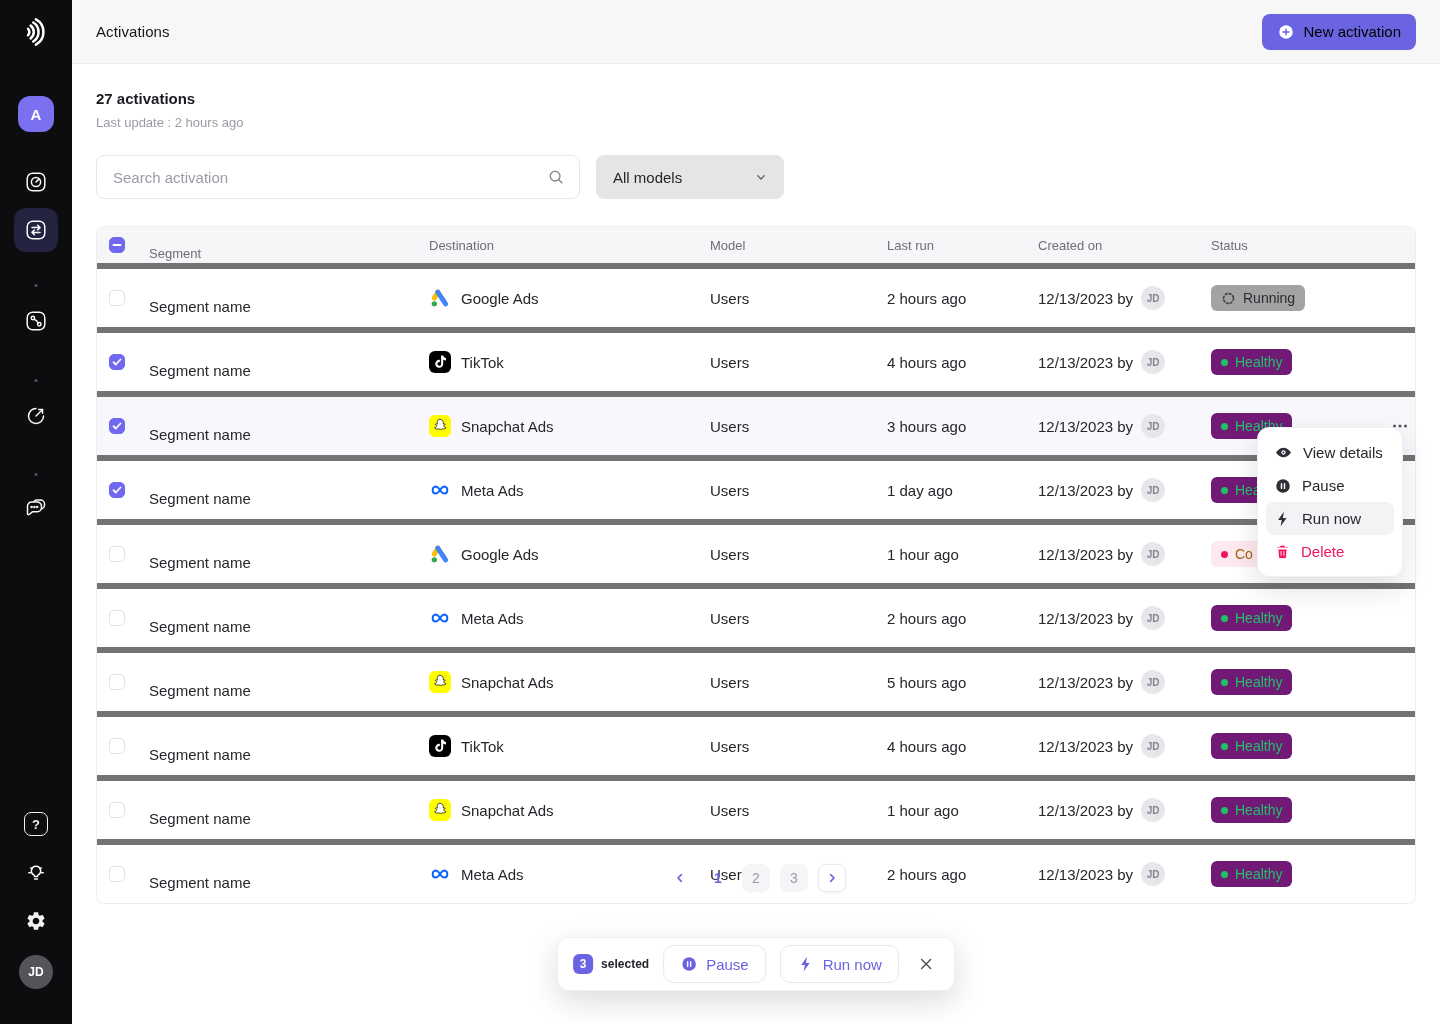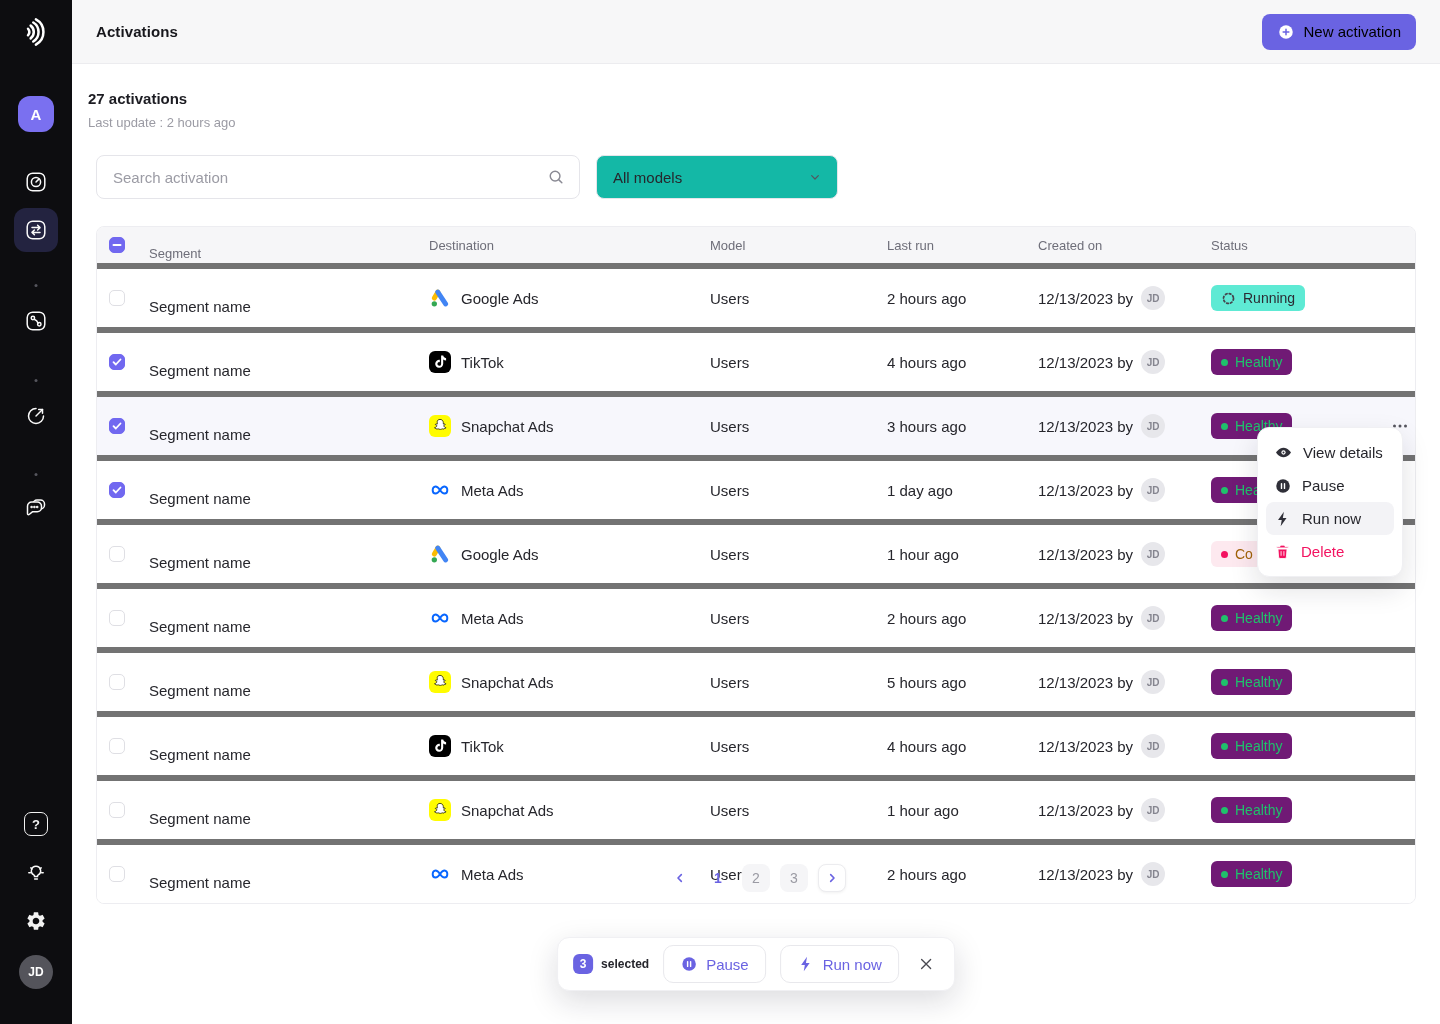--- a/index.html
+++ b/index.html
@@ -22,40 +22,40 @@
   .dot-sep{position:absolute;left:50%;transform:translateX(-50%);width:3px;height:3px;border-radius:50%;background:#56565E;}
   .help-box{width:22px;height:22px;border:1.6px solid #F2F2F2;border-radius:7px;color:#F2F2F2;
     font-size:13px;font-weight:700;display:flex;align-items:center;justify-content:center;}
   .user-avatar{position:absolute;left:19px;top:955px;width:34px;height:34px;border-radius:50%;
     background:#54545B;color:#fff;font-size:12px;font-weight:700;
     display:flex;align-items:center;justify-content:center;cursor:pointer;}
 
   
   .topbar{position:absolute;left:72px;top:0;width:1368px;height:64px;background:#F7F7F8;
     border-bottom:1px solid #ECECEF;display:flex;align-items:center;padding:0 24px;box-sizing:border-box;z-index:5;}
-  .topbar-title{font-size:15px;font-weight:700;color:#17171C;letter-spacing:.1px;}
+  .topbar-title{font-size:15px;font-weight:400;color:#17171C;letter-spacing:.1px;}
   .btn-primary{margin-left:auto;height:36px;background:#6A63E2;color:#000000;border:none;border-radius:8px;
     font-size:15px;font-weight:500;font-family:inherit;display:flex;align-items:center;gap:8px;padding:0 15px;cursor:pointer;}
 
   
   .content{position:absolute;left:72px;top:64px;width:1368px;height:960px;background:#fff;}
-  .summary{position:absolute;left:16px;top:26px;}
+  .summary{position:absolute;left:24px;top:26px;}
   .summary-title{font-size:15px;font-weight:700;color:#1C1C22;}
   .summary-sub{margin-top:8px;font-size:13px;color:#9B9BA4;}
 
   .search-box{position:absolute;left:24px;top:91px;width:484px;height:44px;border:1px solid #E5E5EA;
     border-radius:8px;box-sizing:border-box;display:flex;align-items:center;background:#fff;}
   .search-box input{flex:1;border:none;outline:none;background:transparent;padding:0 16px;
     font-size:15px;color:#26262C;font-family:inherit;}
   .search-box input::placeholder{color:#9B9BA4;}
   .search-icon{margin-right:14px;}
 
-  .model-select{position:absolute;left:524px;top:91px;width:242px;height:44px;border:1px solid #E5E5EA;
+  .model-select{position:absolute;left:524px;top:91px;width:188px;height:44px;border:1px solid #E5E5EA;
     border-radius:8px;box-sizing:border-box;display:flex;align-items:center;justify-content:space-between;
-    padding:0 14px 0 16px;font-size:15px;color:#26262C;background:#14b8a6;cursor:pointer;}
+    padding:0 14px 0 16px;font-size:15px;color:#26262C;background:#e5e5e5;cursor:pointer;}
 
   
   .table{position:absolute;left:24px;top:162px;width:1320px;border:1px solid #EDEDF1;border-radius:8px;
     box-sizing:border-box;overflow:hidden;background:#fff;}
   .thead{display:flex;align-items:center;height:36px;background:#F6F6F8;font-size:13px;color:#6E6E79;}
   .row{display:flex;align-items:center;height:58px;border-top:6px solid #737373;font-size:15px;color:#26262C;background:#fff;}
   .row.highlighted{background:#F7F7FC;}
   .c-check{width:52px;padding-left:12px;box-sizing:border-box;flex-shrink:0;}
   .c-seg{width:280px;flex-shrink:0;margin-top:16px;}
   .c-dest{width:281px;flex-shrink:0;display:flex;align-items:center;gap:10px;}
@@ -71,21 +71,21 @@
   .cb svg{display:none;}
   .cb.checked .tick{display:block;}
   .cb.indeterminate .minus{display:block;}
 
   .avatar-sm{width:24px;height:24px;border-radius:50%;background:#E7E7EB;color:#85858F;font-size:10px;
     font-weight:700;display:flex;align-items:center;justify-content:center;flex-shrink:0;}
 
   .badge{display:inline-flex;align-items:center;gap:7px;padding:0 10px;height:26px;border-radius:6px;font-size:14px;}
   .badge .spinner{display:none;}
   .badge .dot{display:none;width:7px;height:7px;border-radius:50%;}
-  .badge.running{background:#5eead4;color:#2B2B33;}
+  .badge.running{background:#a3a3a3;color:#2B2B33;}
   .badge.running .spinner{display:block;}
   .badge.healthy{background:#701a75;color:#1FC16B;}
   .badge.healthy .dot{display:block;background:#1FC16B;}
   .badge.error{background:#FDE9EF;color:#a16207;}
   .badge.error .dot{display:block;background:#F31260;}
 
   .menu-btn{width:28px;height:28px;display:flex;align-items:center;justify-content:center;border:none;
     background:transparent;cursor:pointer;visibility:hidden;}
   .row.highlighted .menu-btn{visibility:visible;}
 

